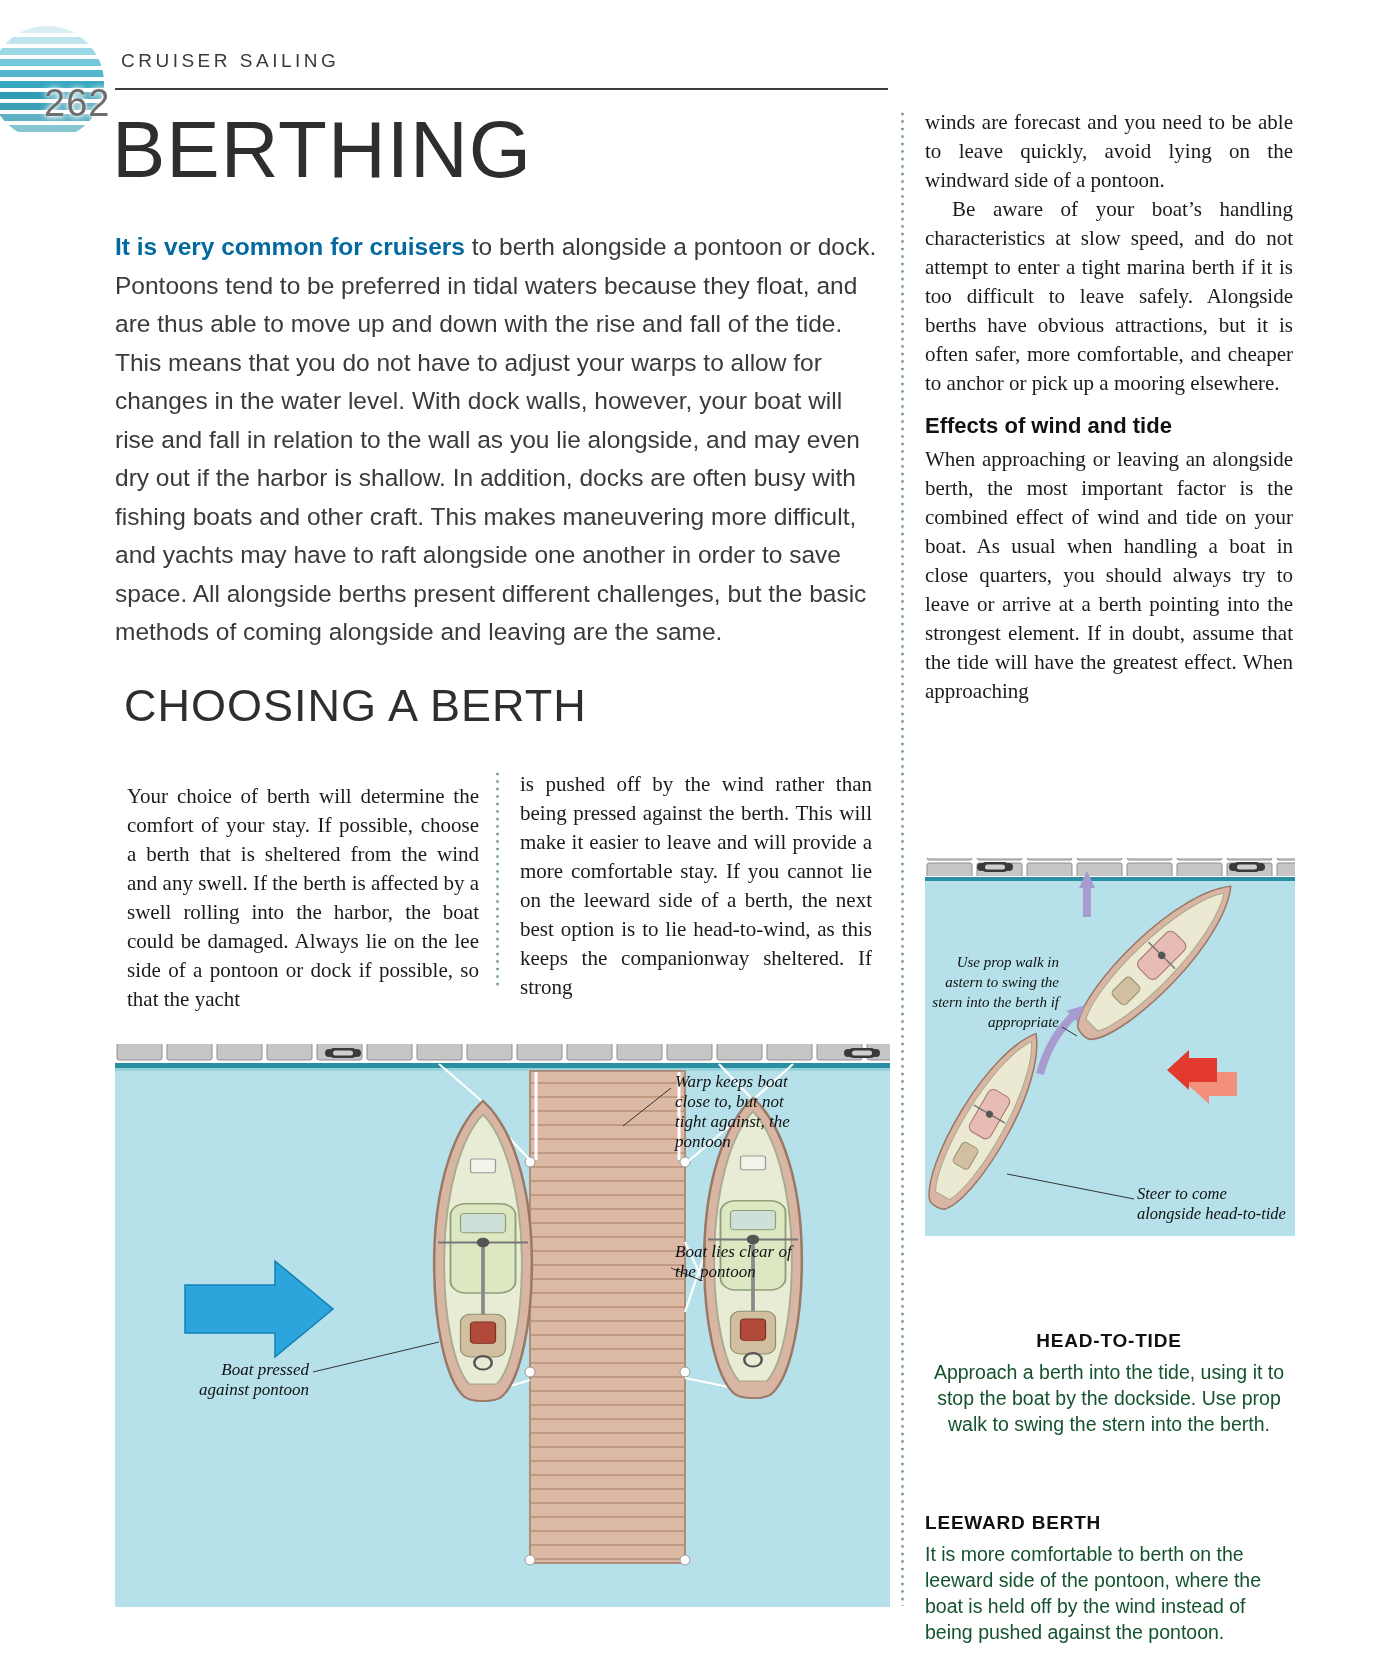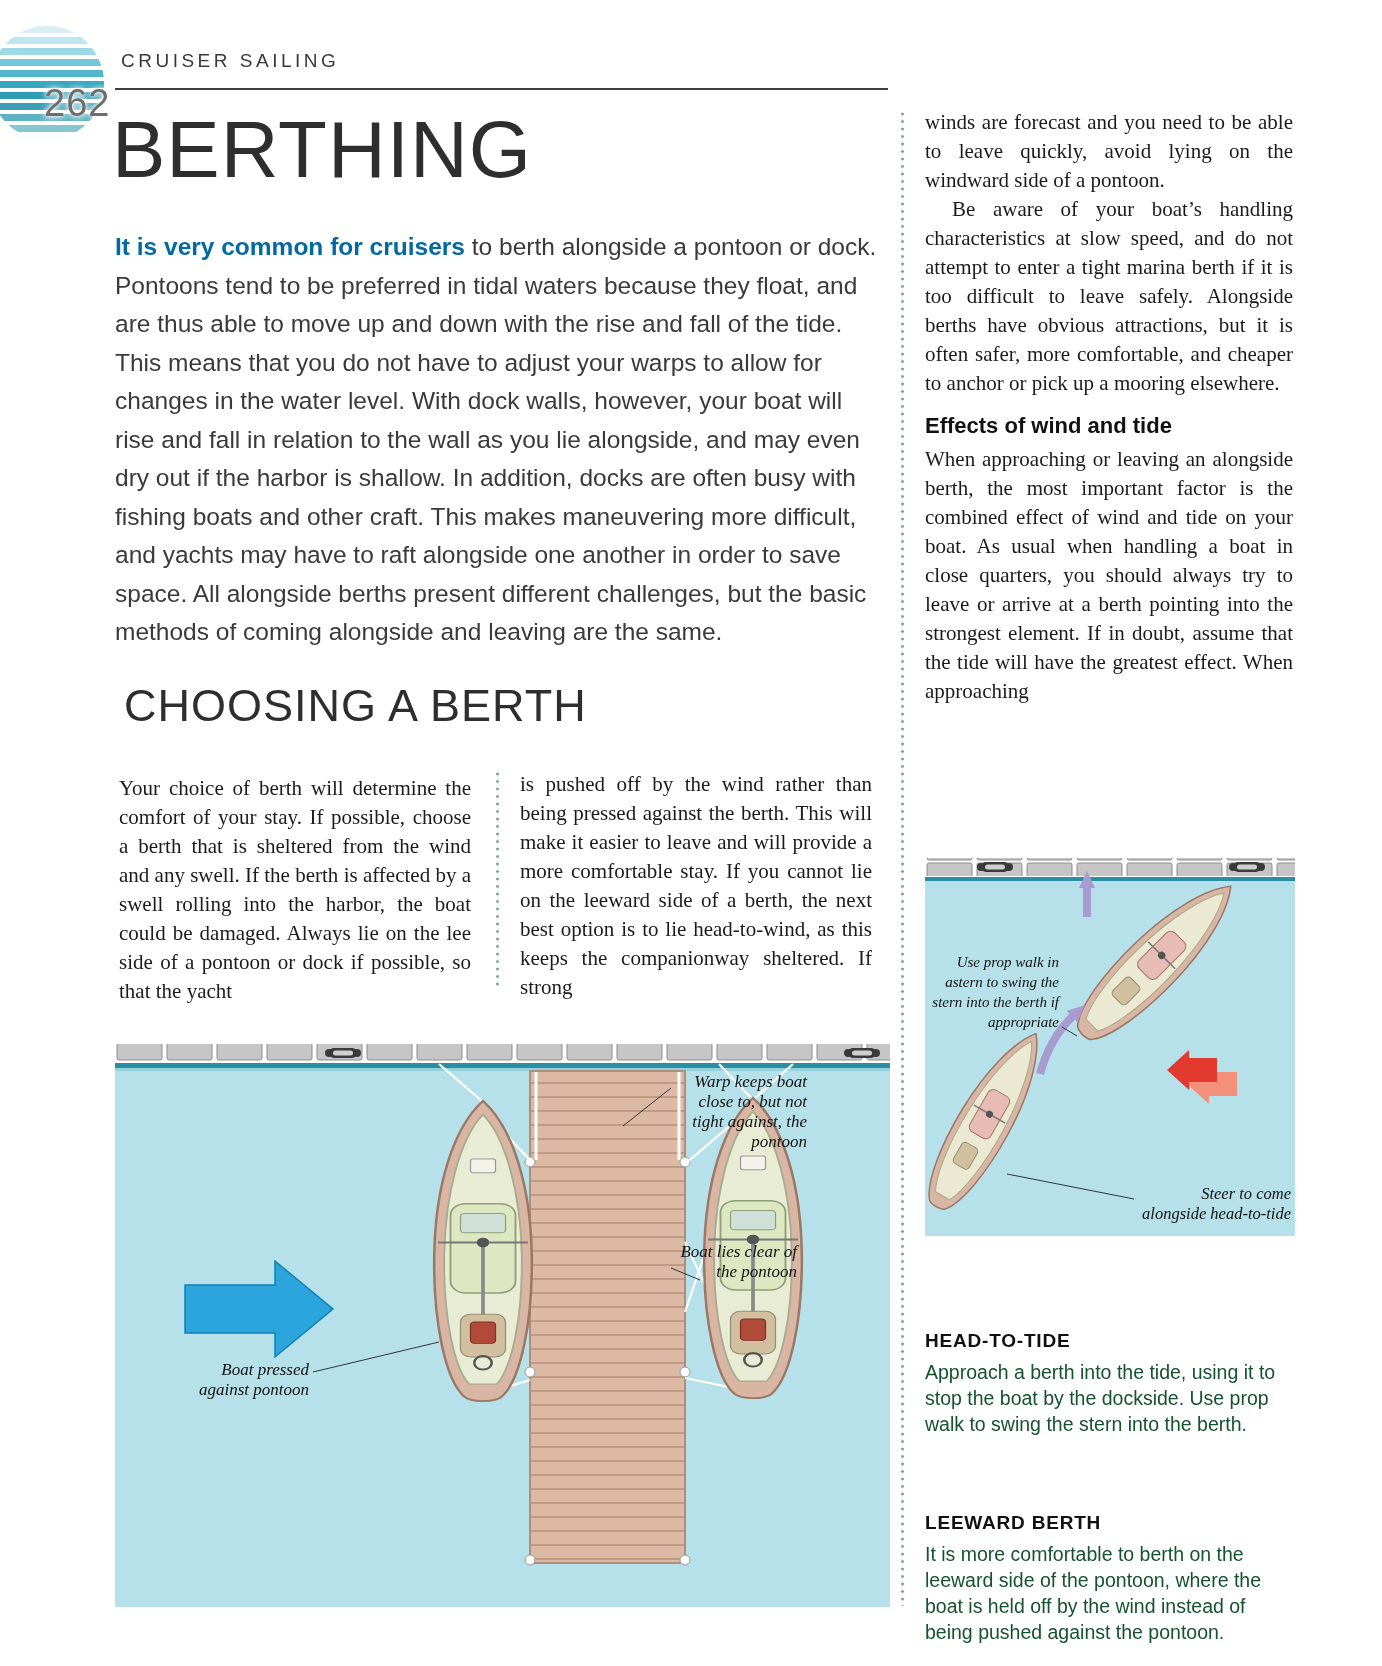--- a/index.html
+++ b/index.html
@@ -30,21 +30,21 @@
     font-size:24.5px; line-height:38.5px; color:#3a3a3a;
   }
   .intro b { color:#0369a1;margin-top:8px; }
 
   .h-choosing {
     position:absolute; left:112px; top:668px; margin:12px;
     font-size:45px; font-weight:200; letter-spacing:1px; color:#2e2e2e;
   }
 
   .serif { font-family:"Liberation Serif", serif; font-size:21px; line-height:29px; color:#1b1b1b; text-align:justify; }
-  .col1 { position:absolute; left:115px; top:770px; width:352px; margin:4px; }
+  .col1 { position:absolute; left:115px; top:770px; width:352px; margin:12px; }
   .col2 { position:absolute; left:520px; top:770px; width:352px; margin:0; }
 
   .vdots { position:absolute; width:3px;
     background-image:radial-gradient(circle at 1.5px 2px, #7fa4ad 1.2px, transparent 1.7px);
     background-size:3px 7.5px; background-repeat:repeat-y; }
   .col-div { left:496px; top:772px; height:218px; }
   .main-div { left:901px; top:112px; height:1494px; }
 
   
   .sidebar { position:absolute; left:925px; top:108px; width:368px; }
@@ -52,31 +52,31 @@
   .sidebar .p-indent { text-indent:27px; }
   .subhead { margin:13px 0 5px 0; font-family:"Liberation Sans",sans-serif; font-size:22px; font-weight:bold; color:#111; }
 
   
   .fig-main { position:absolute; left:115px; top:1042px; width:775px; height:565px; }
   .fig-tide { position:absolute; left:925px; top:822px; width:370px; height:448px; }
   .fig-main svg, .fig-tide svg { position:absolute; left:0; top:0; }
 
   .iti {
     position:absolute; font-family:"Liberation Serif", serif; font-style:italic;
-    font-size:17px; line-height:20px; color:#111; text-align:right;
+    font-size:17px; line-height:20px; color:#111; text-align:left;
   }
   .lbl-warp    { left:560px; top:30px;  width:132px; }
   .lbl-clear   { left:560px; top:200px; width:122px; }
   .lbl-pressed { left:72px;  top:318px; width:122px; text-align:right; }
   .lbl-propwalk{ left:6px;   top:130px; width:128px; text-align:right; font-size:15px; }
   .lbl-steer   { left:212px; top:362px; width:154px; font-size:16.5px; }
 
   
   .caption { position:absolute; left:925px; width:368px; }
-  .cap1 { top:1330px; }
+  .cap1 { top:1330px;text-align:center; }
   .cap2 { top:1512px; }
   .cap-title { margin:0 0 7px 0; font-size:19px; font-weight:bold; letter-spacing:0.8px; color:#111; }
   .cap-text  { margin:0; font-size:19.5px; line-height:26px; color:#14532d; }
 </style>
 </head>
 <body>
 
 <div class="page">
 
   <div class="badge">

